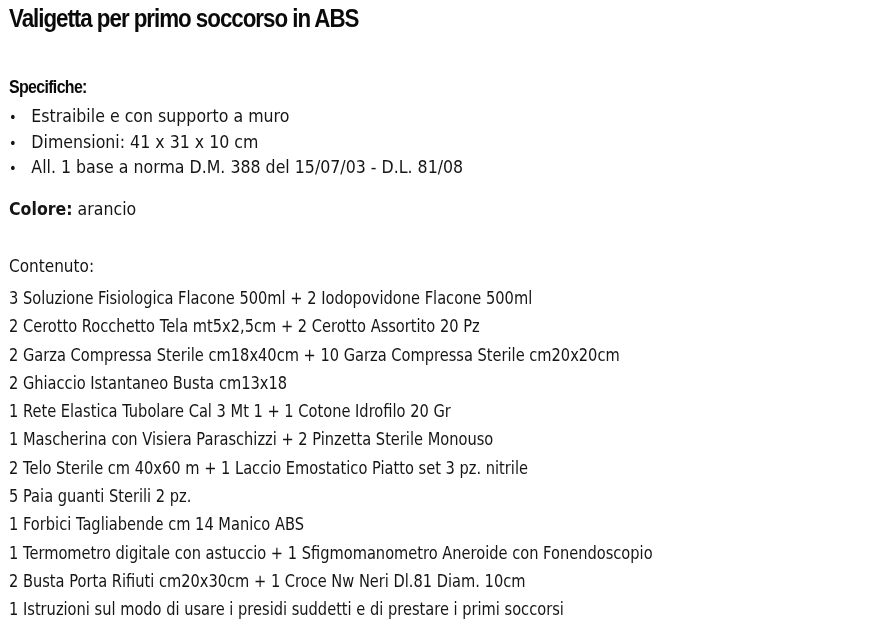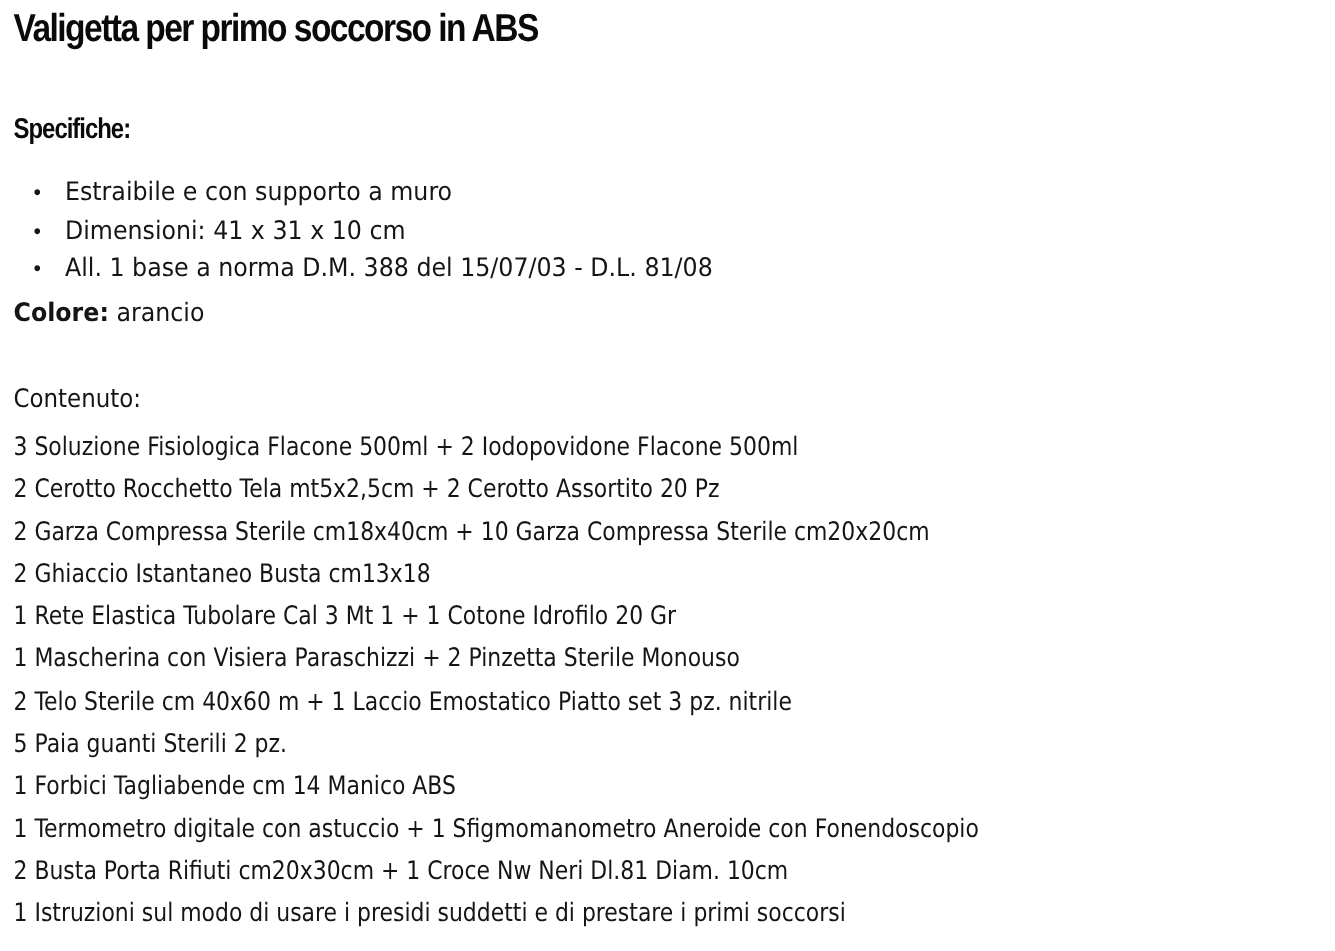--- a/index.html
+++ b/index.html
@@ -37,21 +37,21 @@
       letter-spacing: -0.8px;
       transform: scaleX(0.84);
       transform-origin: left top;
       color: #0a0a0a;
       white-space: nowrap;
     }
     .bullets {
       position: absolute;
       left: 9px;
       top: 104px;
-      margin: 12px;
+      margin: 0;
       padding: 0;
       list-style: none;
     }
     .bullets li {
       height: 25.5px;
       line-height: 25.5px;
       font-family: "DejaVu Sans", sans-serif;
       font-size: 17px;
       color: #151515;
       white-space: nowrap;

